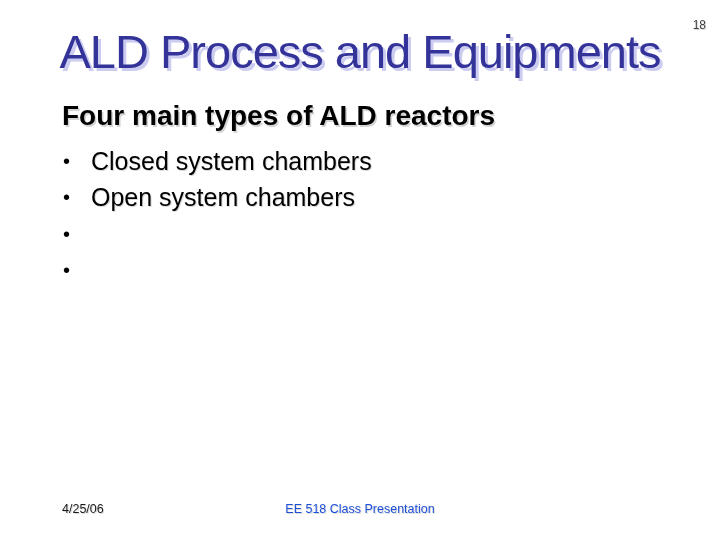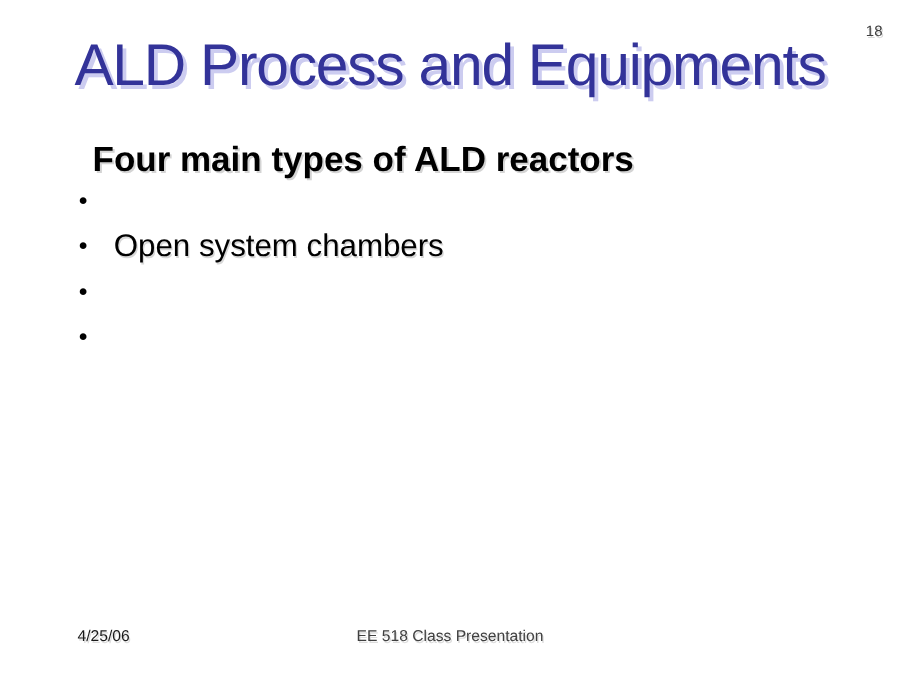--- a/index.html
+++ b/index.html
@@ -34,21 +34,21 @@
     font-size: 47px;
     font-weight: normal;
     letter-spacing: -1px;
     color: #333399;
     text-shadow: 3px 3px 0 #ccccf0;
   }
   .section-heading {
     position: absolute;
     top: 100px;
     left: 62px;
-    margin: 12px;
+    margin: 0;
     font-size: 28px;
     font-weight: bold;
     color: #000000;
     text-shadow: 1.5px 1.5px 0 #d4d4d4;
   }
   .bullet-list {
     position: absolute;
     top: 143px;
     left: 63px;
     margin: 0;
@@ -78,38 +78,39 @@
     text-shadow: 1px 1px 0 #dcdcdc;
     text-align: right;
   }
   .footer-text {
     position: absolute;
     left: 0;
     top: 502px;
     width: 100%;
     text-align: center;
     font-size: 12.5px;
-    color: #404040;
+    color: #1d4ed8;
     text-shadow: 1px 1px 0 #dcdcdc;
   }
 </style>
 </head>
 <body>
 
 <div class="slide">
 
   <div class="page-number">18</div>
 
   <h1 class="slide-title">ALD Process and Equipments</h1>
 
   <h2 class="section-heading">Four main types of ALD reactors</h2>
 
   <ul class="bullet-list">
     <li>
       <span class="bullet-dot">•</span>
+      <span>Closed system chambers</span>
     </li>
     <li>
       <span class="bullet-dot">•</span>
       <span>Open system chambers</span>
     </li>
     <li>
       <span class="bullet-dot">•</span>
     </li>
     <li>
       <span class="bullet-dot">•</span>

